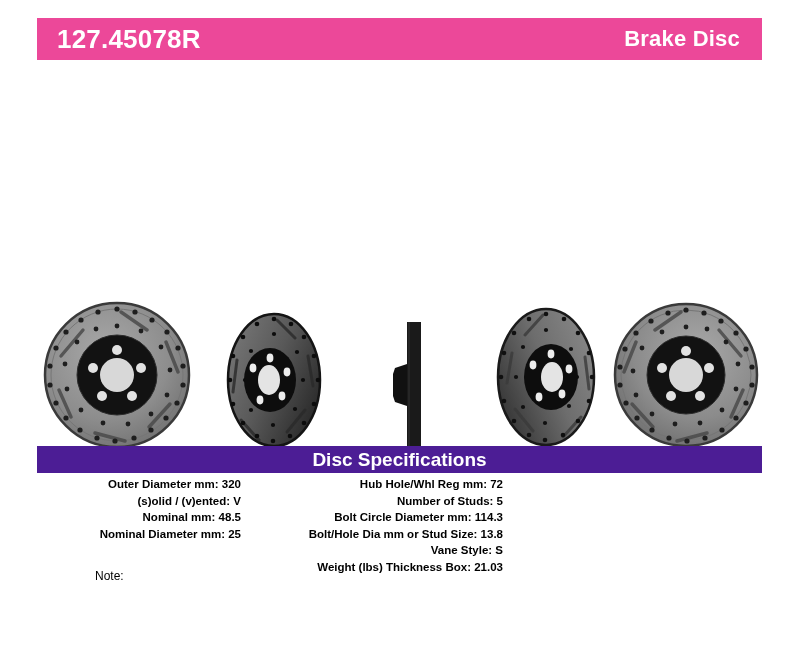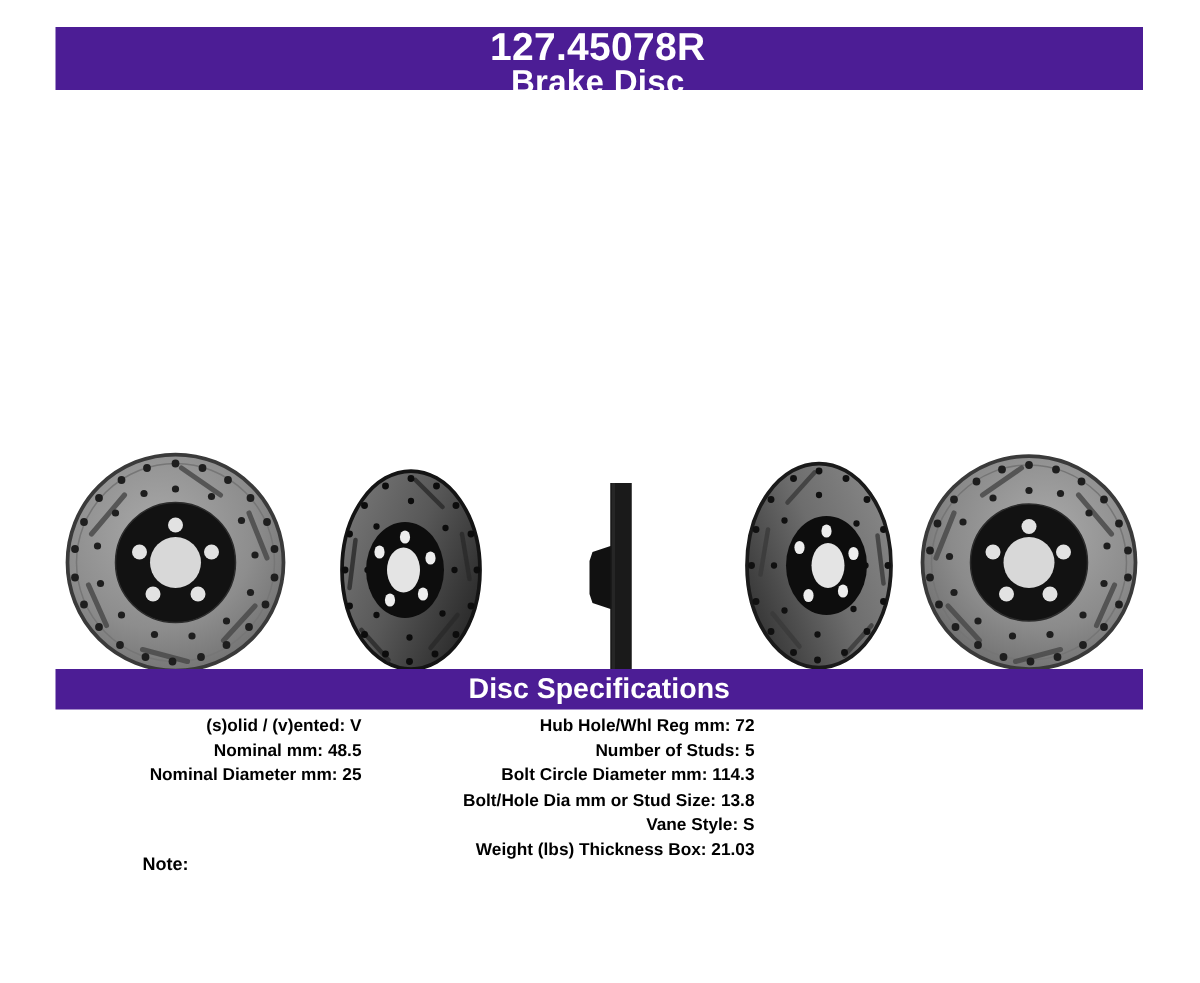--- a/index.html
+++ b/index.html
@@ -17,27 +17,26 @@
     color: #000000;
   }
 
   
   .titlebar {
     position: absolute;
     left: 37px;
     top: 18px;
     width: 725px;
     height: 42px;
-    background: #4c1d95;
+    background: #ec4899;
     display: flex;
     align-items: center;
     justify-content: space-between;
     box-sizing: border-box;
     padding: 0 22px 0 20px;
-    flex-direction: column;
   }
   .titlebar .part-number {
     color: #ffffff;
     font-size: 26px;
     font-weight: bold;
     letter-spacing: 0.2px;
     line-height: 1;
   }
   .titlebar .product-type {
     color: #ffffff;
@@ -106,21 +105,21 @@
   .spec-col.right .spec-row  { text-align: left; }
 
   .spec-row .spec-value { font-weight: bold; }
 
   
   .note {
     position: absolute;
     left: 95px;
     top: 570px;
     font-size: 12px;
-    font-weight: bold;
+    font-weight: normal;
     line-height: 1;
   }
 </style>
 </head>
 <body>
 
 <div class="titlebar">
   <span class="part-number">127.45078R</span>
   <span class="product-type">Brake Disc</span>
 </div>
@@ -401,20 +400,24 @@
 </div>
 
 <div class="specbar">
   <span class="spec-heading">Disc Specifications</span>
 </div>
 
 <div class="spec-columns">
 
   <div class="spec-col left">
     <div class="spec-row">
+      <span>Outer Diameter mm: </span>
+      <span class="spec-value">320</span>
+    </div>
+    <div class="spec-row">
       <span>(s)olid / (v)ented: </span>
       <span class="spec-value">V</span>
     </div>
     <div class="spec-row">
       <span>Nominal mm: </span>
       <span class="spec-value">48.5</span>
     </div>
     <div class="spec-row">
       <span>Nominal Diameter mm: </span>
       <span class="spec-value">25</span>

